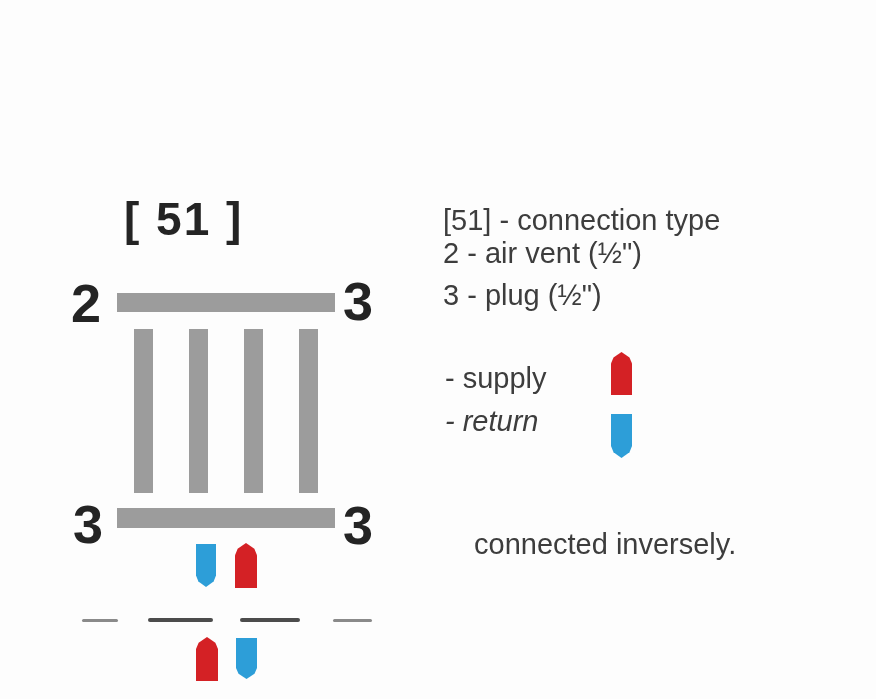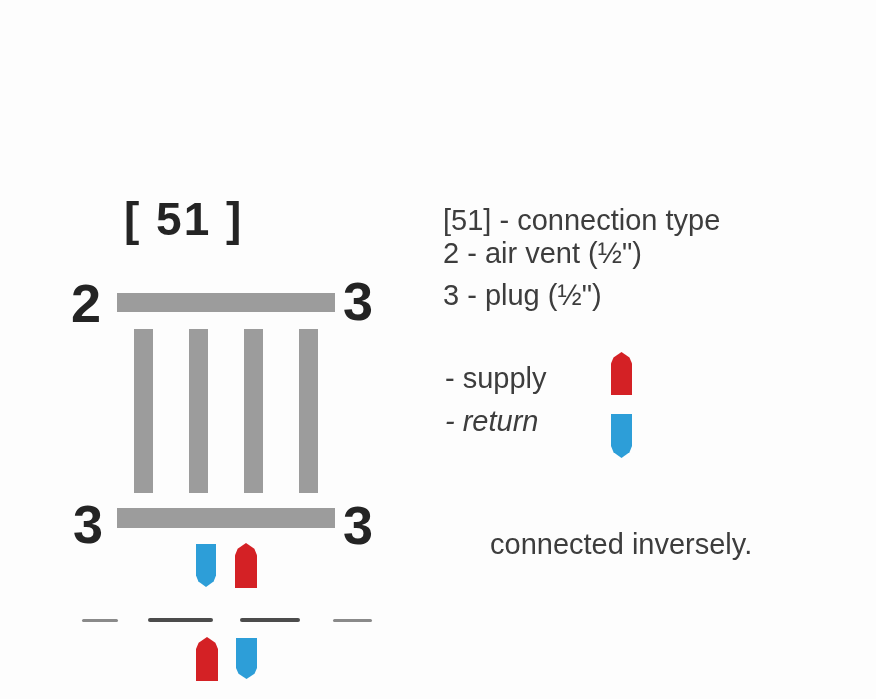--- a/index.html
+++ b/index.html
@@ -90,21 +90,21 @@
     color: var(--text-dark, #3d3d3d);
     white-space: nowrap;
     line-height: 1.15;
   }
   #legend-connection { left: 443px; top: 194px; margin-top: 10px; }
   #legend-airvent    { left: 443px; top: 237px; }
   #legend-plug       { left: 443px; top: 279px; }
   #legend-supply     { left: 445px; top: 362px; }
   #legend-return     { left: 445px; top: 405px; font-style: italic; }
   #note-line1        { left: 441px; top: 485px; }
-  #note-line2        { left: 474px; top: 528px; margin-left: 16px; }
+  #note-line2        { left: 474px; top: 528px; }
 </style>
 </head>
 <body>
 
 <div id="canvas">
 
   <div class="abs diagram-title">[ 51 ]</div>
 
   <div class="abs corner-num" id="num-top-left">2</div>
   <div class="abs corner-num" id="num-top-right">3</div>

